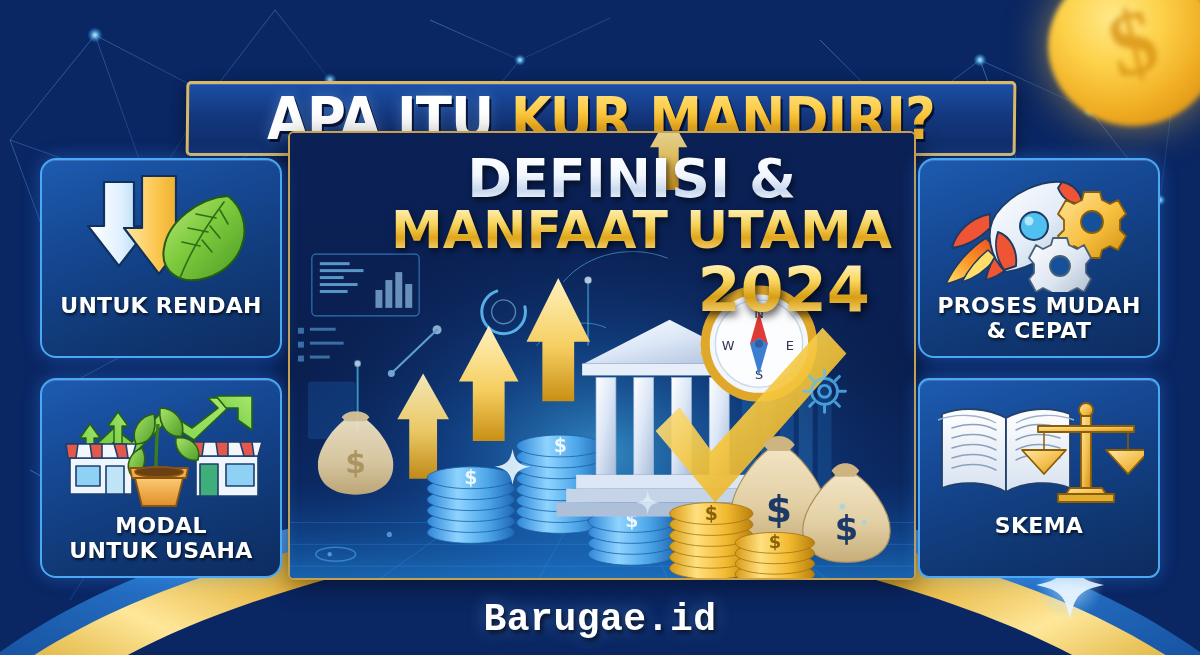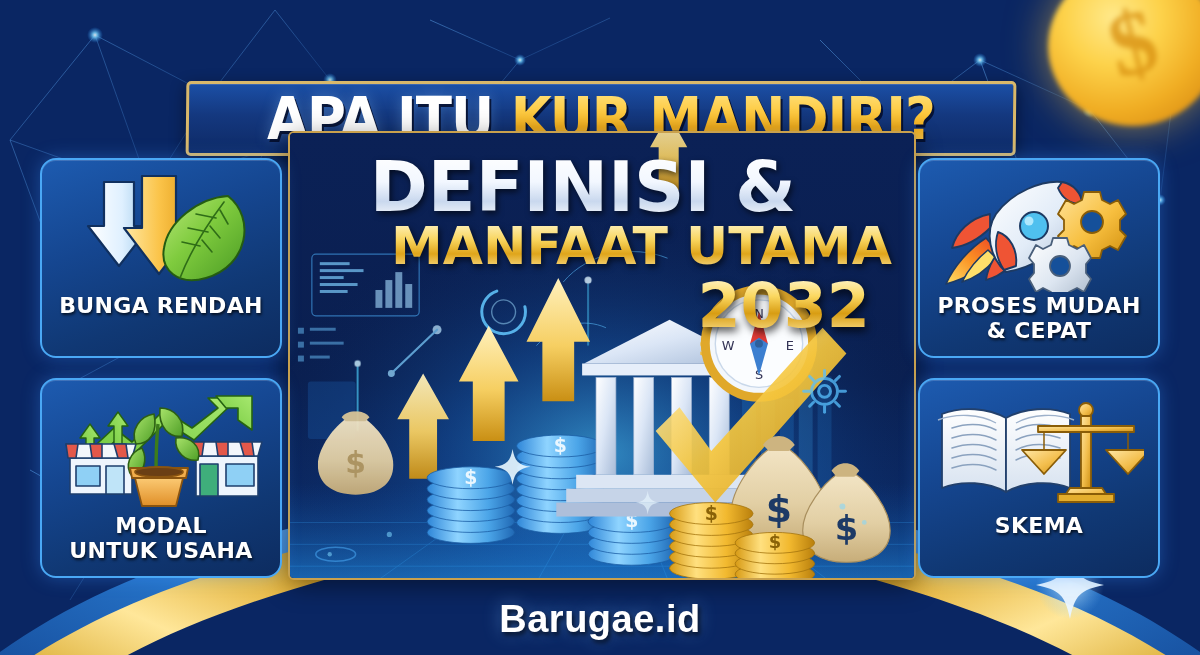--- a/index.html
+++ b/index.html
@@ -85,21 +85,21 @@
     background-color:#0b2154;
     overflow:hidden;
     box-shadow:0 6px 26px rgba(0,0,0,.45);
   }
   .panel-scene { position:absolute; inset:0; }
 
   .headline-wrap {
     position:absolute; left:0; right:22px; top:20px; text-align:right; z-index:6;
   }
   .hl1 {
-    font-family:"DejaVu Sans", sans-serif; font-size:70px; font-weight:bold;
+    font-family:"DejaVu Sans", sans-serif; font-size:54px; font-weight:bold;
     letter-spacing:0px; line-height:.98;
     background:linear-gradient(180deg,#ffffff 0%,#f2f7ff 42%,#c9d8ee 70%,#ffffff 100%);
     -webkit-background-clip:text; background-clip:text; color:transparent;
     filter:drop-shadow(2px 3px 3px rgba(0,0,0,.6));
     padding-right:96px;
   }
   .hl2 {
     font-family:"DejaVu Sans", sans-serif; font-size:52px; font-weight:bold;
     line-height:1.02; margin-top:-2px;
     background:linear-gradient(180deg,#fff3c0 0%,#fcd濃 0%,#f7d055 38%,#e0a61c 62%,#ffeaa0 100%);
@@ -120,37 +120,37 @@
     position:absolute; width:242px; height:200px;
     border:2px solid #4aa8f5; border-radius:16px;
     background:linear-gradient(160deg,#1d5bb0 0%,#154690 38%,#103874 70%,#0d2c60 100%);
     box-shadow:0 0 18px rgba(60,150,255,.35), inset 0 1px 0 rgba(255,255,255,.16);
     display:flex; flex-direction:column; align-items:center; justify-content:flex-start;
     padding-top:10px; overflow:hidden;
   }
   .card-l1 { left:40px;  top:158px; }
   .card-l2 { left:40px;  top:378px; }
   .card-r1 { right:40px; top:158px; }
-  .card-r2 { right:40px; top:378px; }
+  .card-r2 { right:40px; top:378px;border-radius:11px; }
 
   .card-art { width:210px; height:118px; position:relative; margin-top:4px; }
   .card-label {
     font-family:"DejaVu Sans", sans-serif;
     font-size:22px; font-weight:bold; color:#ffffff; text-align:center;
     line-height:1.12; letter-spacing:.3px;
     text-shadow:1px 2px 3px rgba(0,0,0,.72);
     padding:0 6px; margin-top:2px;
   }
 
   
   .footer {
     position:absolute; left:0; right:0; bottom:14px; text-align:center; z-index:9;
   }
   .footer-text {
-    font-family:Liberation Sans, sans-serif; font-size:38px; font-weight:bold;
+    font-family:Liberation Mono, monospace; font-size:38px; font-weight:bold;
     color:#ffffff; letter-spacing:.5px;
     text-shadow:2px 3px 5px rgba(0,0,0,.7), 0 0 18px rgba(120,190,255,.45);
   }
 </style>
 </head>
 <body>
 
 <div class="stage">
 
   <svg class="netlayer" viewBox="0 0 1200 655" preserveAspectRatio="none">
@@ -511,21 +511,21 @@
           <circle cx="578" cy="392" r="2.4"></circle>
         <circle cx="100" cy="404" r="2.6"></circle>
           <circle cx="40" cy="424" r="2.2"></circle>
       </g>
       <ellipse cx="46" cy="424" rx="20" ry="7" fill="none" stroke="#4fb4ff" stroke-width="1.6" opacity=".5"></ellipse>
     </svg>
 
     <div class="headline-wrap">
       <div class="hl1">DEFINISI &amp;</div>
       <div class="hl2">MANFAAT UTAMA</div>
-      <div class="hl3">2032</div>
+      <div class="hl3">2024</div>
     </div>
   </div>
 
   <div class="card card-l1">
     <div class="card-art">
       <svg viewBox="0 0 210 118" width="210" height="118">
         <defs>
           <linearGradient id="arrW" x1="0" y1="0" x2="1" y2="0">
             <stop offset="0%" stop-color="#ffffff"></stop>
               <stop offset="55%" stop-color="#dff0ff"></stop>
@@ -559,21 +559,21 @@
           <path d="M160,44 L140,40"></path>
             <path d="M152,58 L132,54"></path>
           <path d="M144,72 L126,68"></path>
             <path d="M164,36 L172,50"></path>
           <path d="M154,52 L164,64"></path>
             <path d="M146,66 L156,78"></path>
         </g>
       </svg>
     </div>
     <div class="card-label">
-      <span>BUNGA RENDAH</span><br>
+      <span>UNTUK RENDAH</span><br>
     </div>
   </div>
 
   <div class="card card-l2">
     <div class="card-art">
       <svg viewBox="0 0 210 118" width="210" height="118">
         <defs>
           <linearGradient id="potG" x1="0" y1="0" x2="0" y2="1">
             <stop offset="0%" stop-color="#ffd27e"></stop>
               <stop offset="100%" stop-color="#e08f28"></stop>

